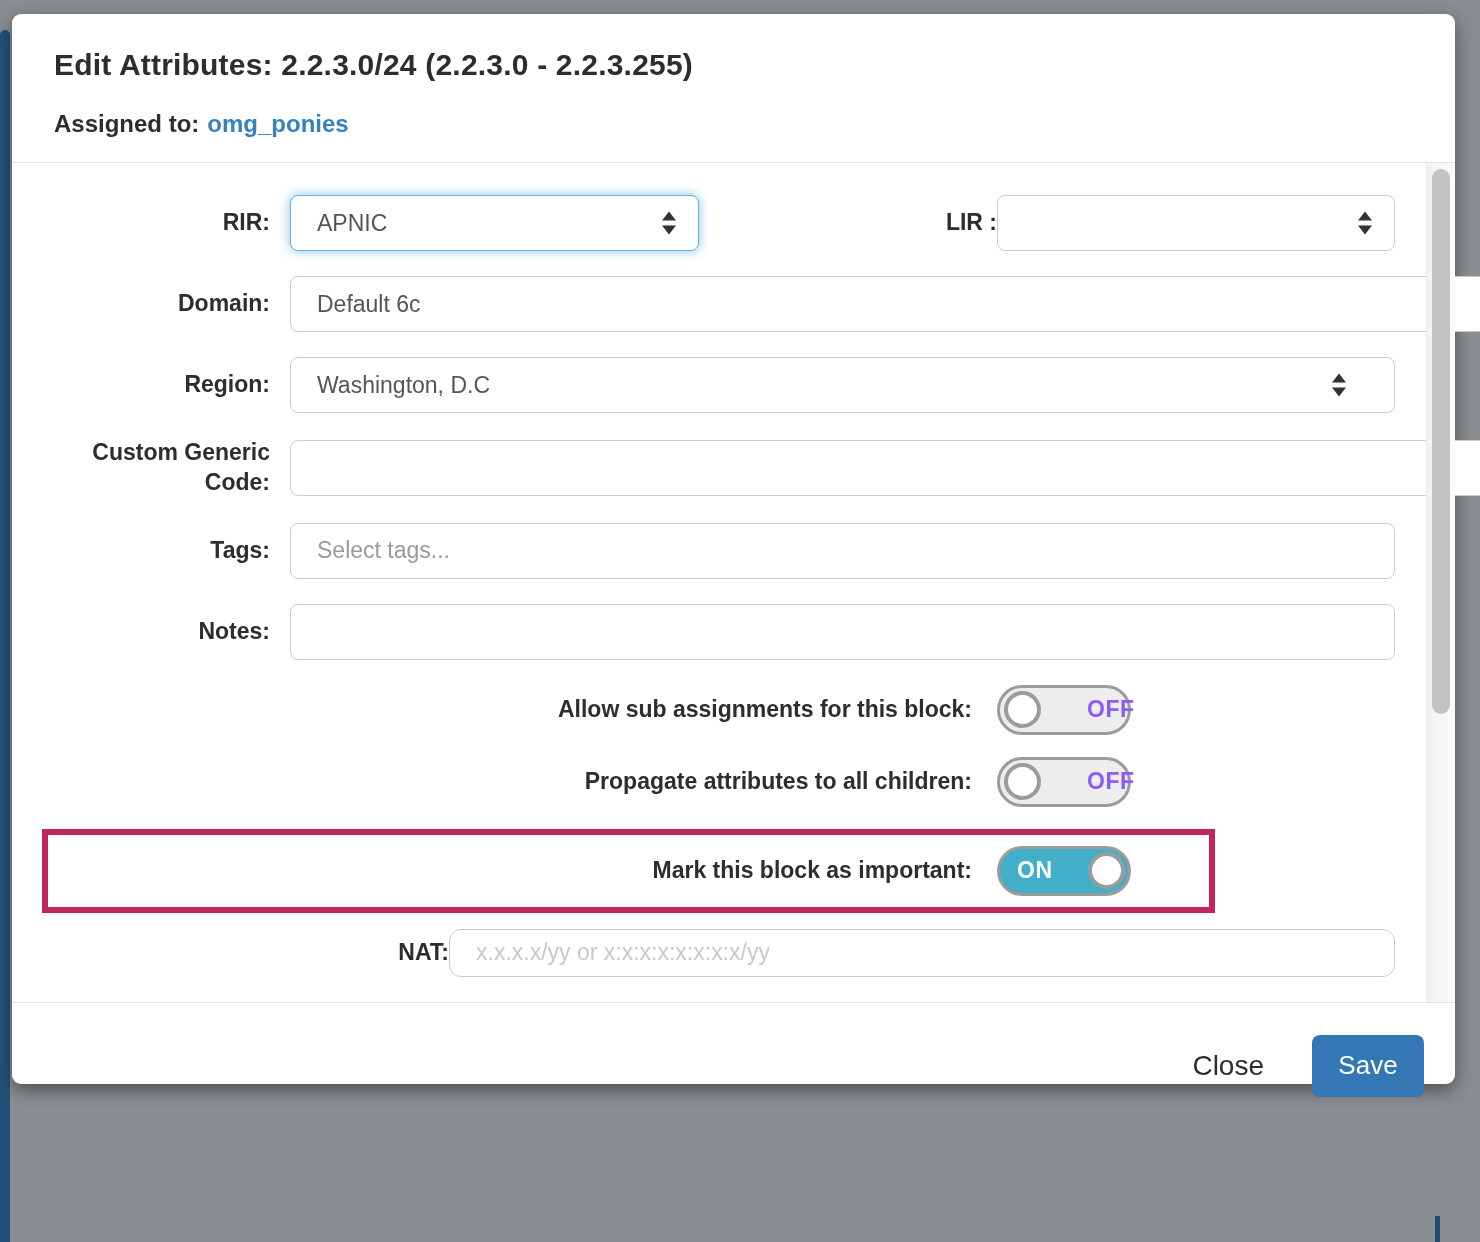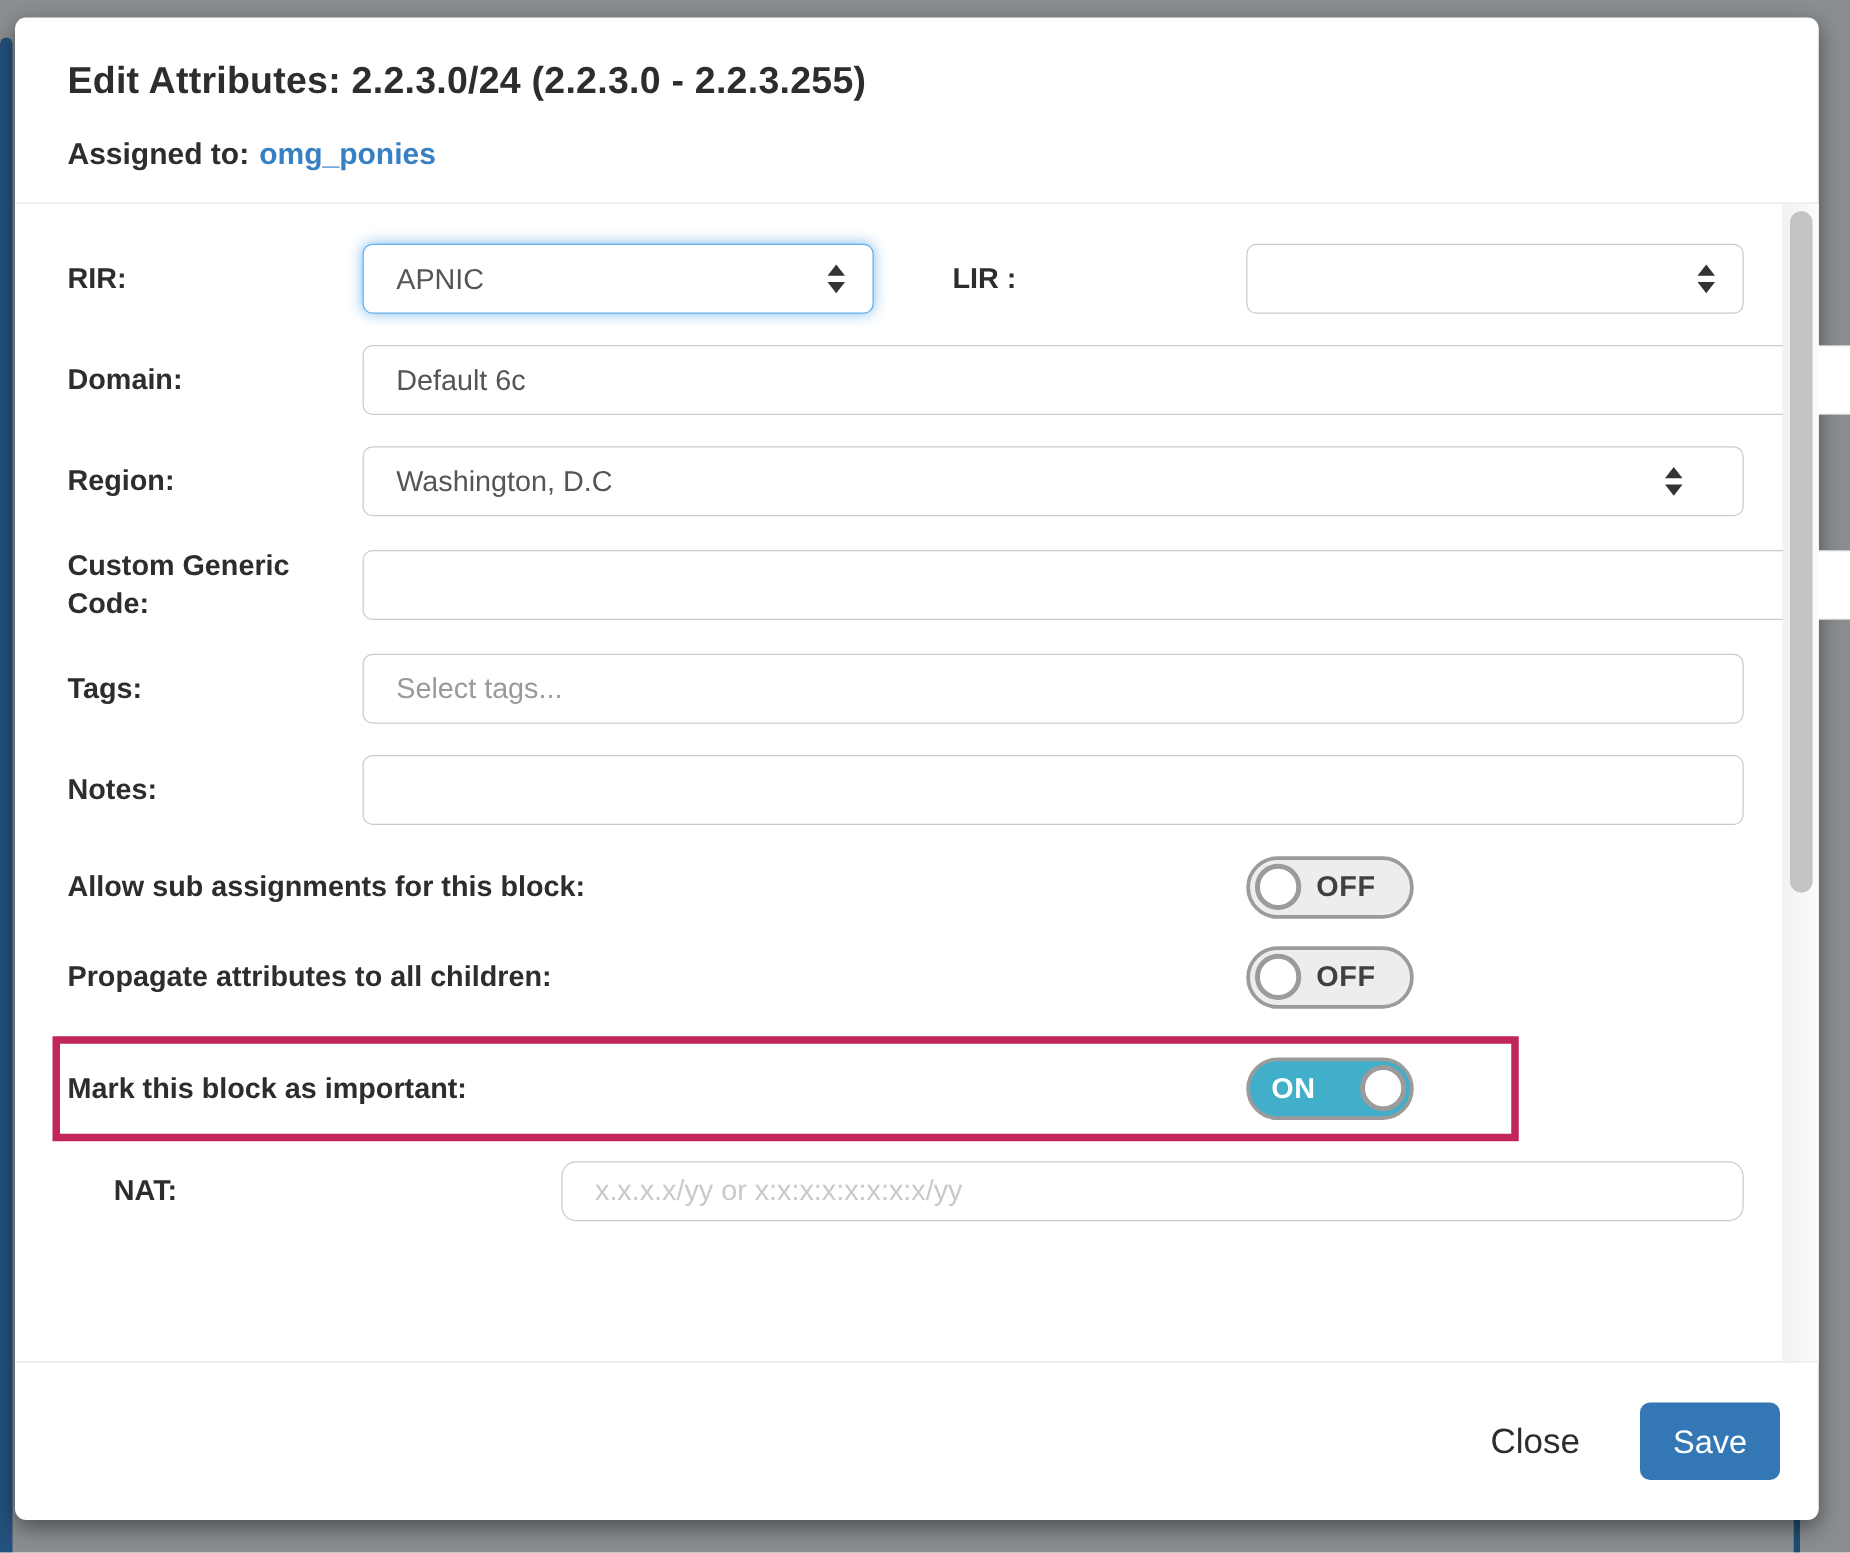--- a/index.html
+++ b/index.html
@@ -6,38 +6,38 @@
   body{
     width:1480px;height:1242px;position:relative;overflow:hidden;
     background:#8a8e91;
     font-family:"Liberation Sans","DejaVu Sans",sans-serif;
   }
   
   .bg-navy-strip{position:absolute;left:0;top:30px;width:10px;height:1212px;background:#24517c;border-radius:8px 8px 0 0;}
   .bg-navy-line{position:absolute;left:1435px;top:1216px;width:5px;height:26px;background:#1d4e74;}
 
   .modal{
-    position:absolute;left:12px;top:14px;width:1443px;height:1202px;
+    position:absolute;left:12px;top:14px;width:1443px;height:1070px;
     background:#fff;border-radius:9px;box-shadow:0 6px 18px rgba(0,0,0,.45);
     display:flex;flex-direction:column;
   }
   .modal-header{padding:34px 42px 24px;}
   .title{font-size:30px;color:#2d2d2d;letter-spacing:.2px;}
   .title .prefix{font-weight:700;}
   .title .range{font-weight:800;}
   .assigned{margin-top:28px;font-size:24px;font-weight:700;color:#2d2d2d;}
   .assigned a{color:#3781c3;text-decoration:none;margin-left:8px;}
 
   .modal-body{flex:1;border-top:1px solid #e5e5e5;position:relative;padding:32px 60px 0 42px;box-sizing:border-box;}
 
   .scroll-track{position:absolute;top:0;right:0;width:28px;height:100%;background:linear-gradient(to right,#f2f2f2,#fbfbfb);border-left:1px solid #ededed;}
   .scroll-thumb{position:absolute;top:6px;left:5px;width:18px;height:545px;border-radius:9px;background:#c2c3c5;}
 
   .frow{display:flex;align-items:center;margin-bottom:25px;}
-  .lbl{font-size:23px;font-weight:700;color:#2d2d2d;line-height:1.3;}
+  .lbl{font-size:23px;font-weight:700;color:#2d2d2d;line-height:1.3;text-align:right;}
   .lbl.c1{width:236px;flex:none;padding-right:20px;box-sizing:border-box;}
   .lbl.c2{width:298px;flex:none;padding-left:63px;box-sizing:border-box;}
   .lbl.natw{width:358px;flex:none;box-sizing:border-box;margin-left:37px;}
 
   .field{
     height:56px;border:1px solid #cbcbcb;border-radius:8px;background:#fff;
     display:flex;align-items:center;padding:0 26px;font-size:23px;color:#555;
     box-sizing:border-box;position:relative;outline:none;
   }
   input.field{width:100%;}
@@ -51,21 +51,21 @@
 
   .arrows{position:absolute;right:22px;top:50%;transform:translateY(-50%);display:flex;flex-direction:column;align-items:center;}
   .arrows.inset{right:48px;}
   .tri-up{width:0;height:0;border-left:7px solid transparent;border-right:7px solid transparent;border-bottom:9px solid #333;margin-bottom:5px;}
   .tri-down{width:0;height:0;border-left:7px solid transparent;border-right:7px solid transparent;border-top:9px solid #333;}
 
   .trow{display:flex;align-items:center;margin-bottom:22px;}
   .trow .lbl{width:943px;flex:none;padding-right:25px;box-sizing:border-box;}
   .toggle{width:134px;height:50px;border:3px solid #9b9b9b;border-radius:27px;box-sizing:border-box;
     display:flex;align-items:center;font-weight:700;flex:none;cursor:pointer;}
-  .toggle.off{background:#ededed;color:#404040;}
+  .toggle.off{background:#ededed;color:#8b5cf6;gap:34px;}
   .toggle.on{background:#41afca;color:#fff;text-align:right;}
   .toggle .state{font-size:23px;letter-spacing:.5px;}
   .toggle.off .knob{margin-left:4px;margin-right:12px;}
   .toggle.on .state{margin-left:17px;}
   .toggle.on .knob{margin-left:auto;margin-right:3px;}
   .knob{width:37px;height:37px;border-radius:50%;background:#fff;border:4px solid #9b9b9b;box-sizing:border-box;flex:none;}
 
   .highlight{border:6px solid #c2255c;margin-left:-12px;width:1173px;box-sizing:border-box;
     padding:11px 0 11px 6px;margin-bottom:16px;}
   .highlight .lbl{width:943px;}

